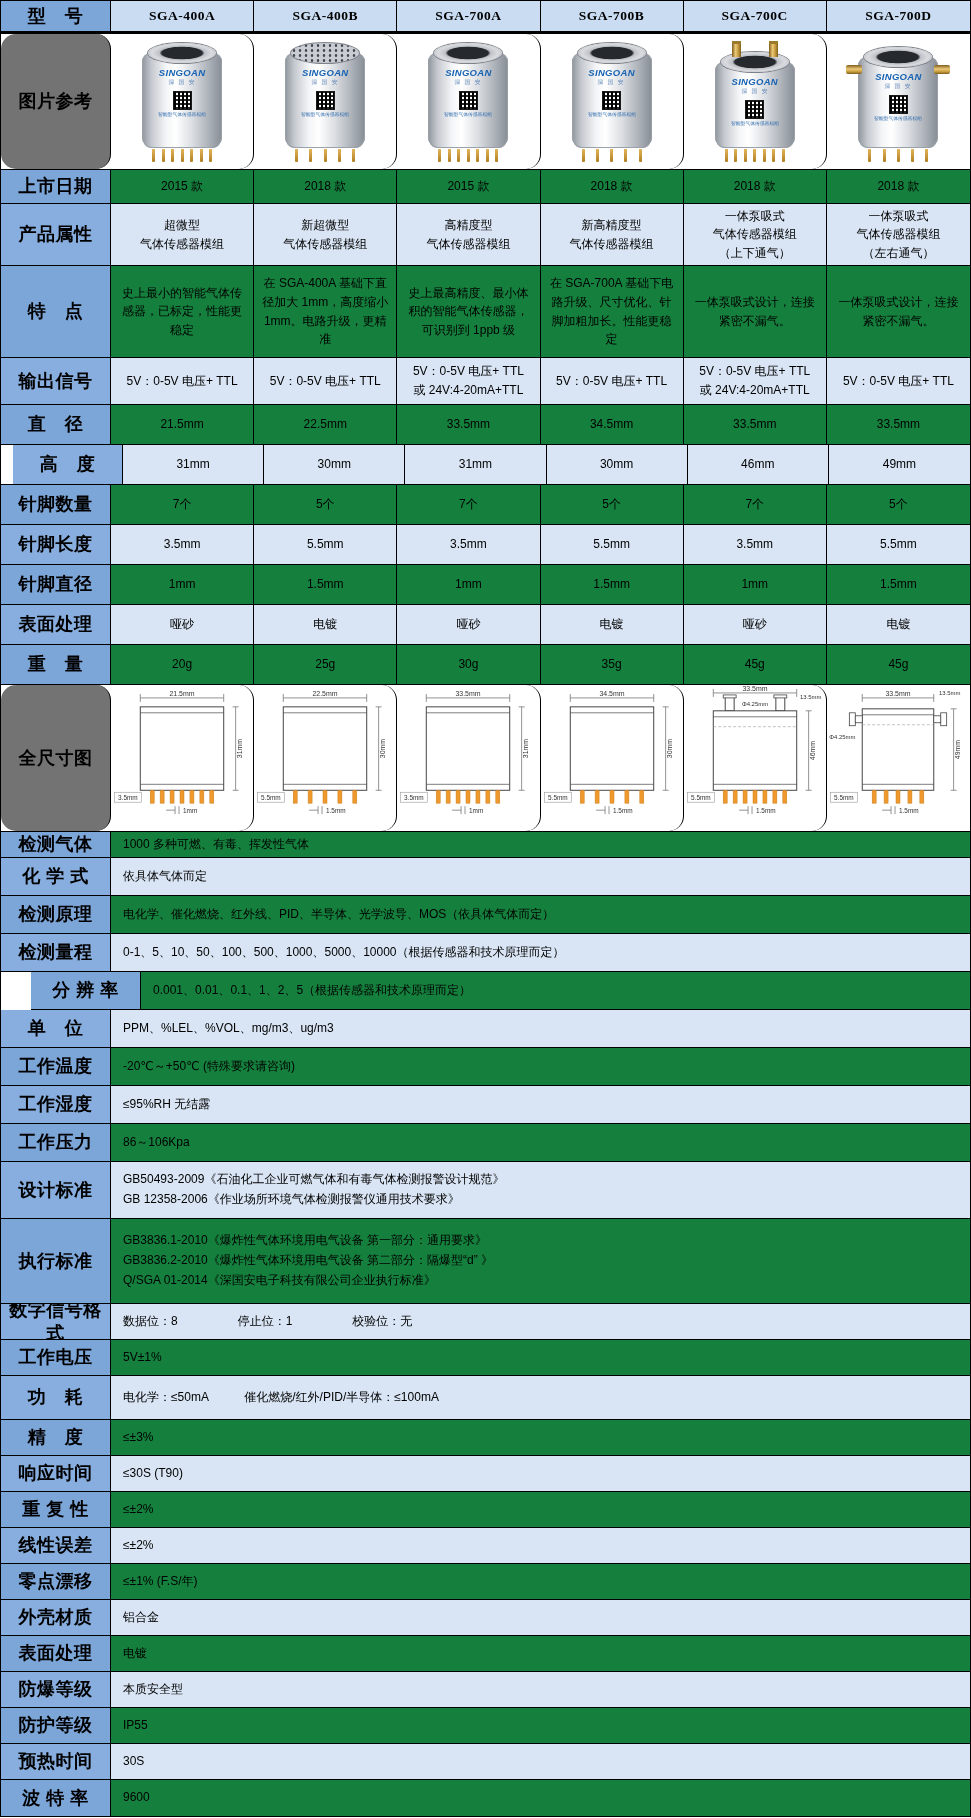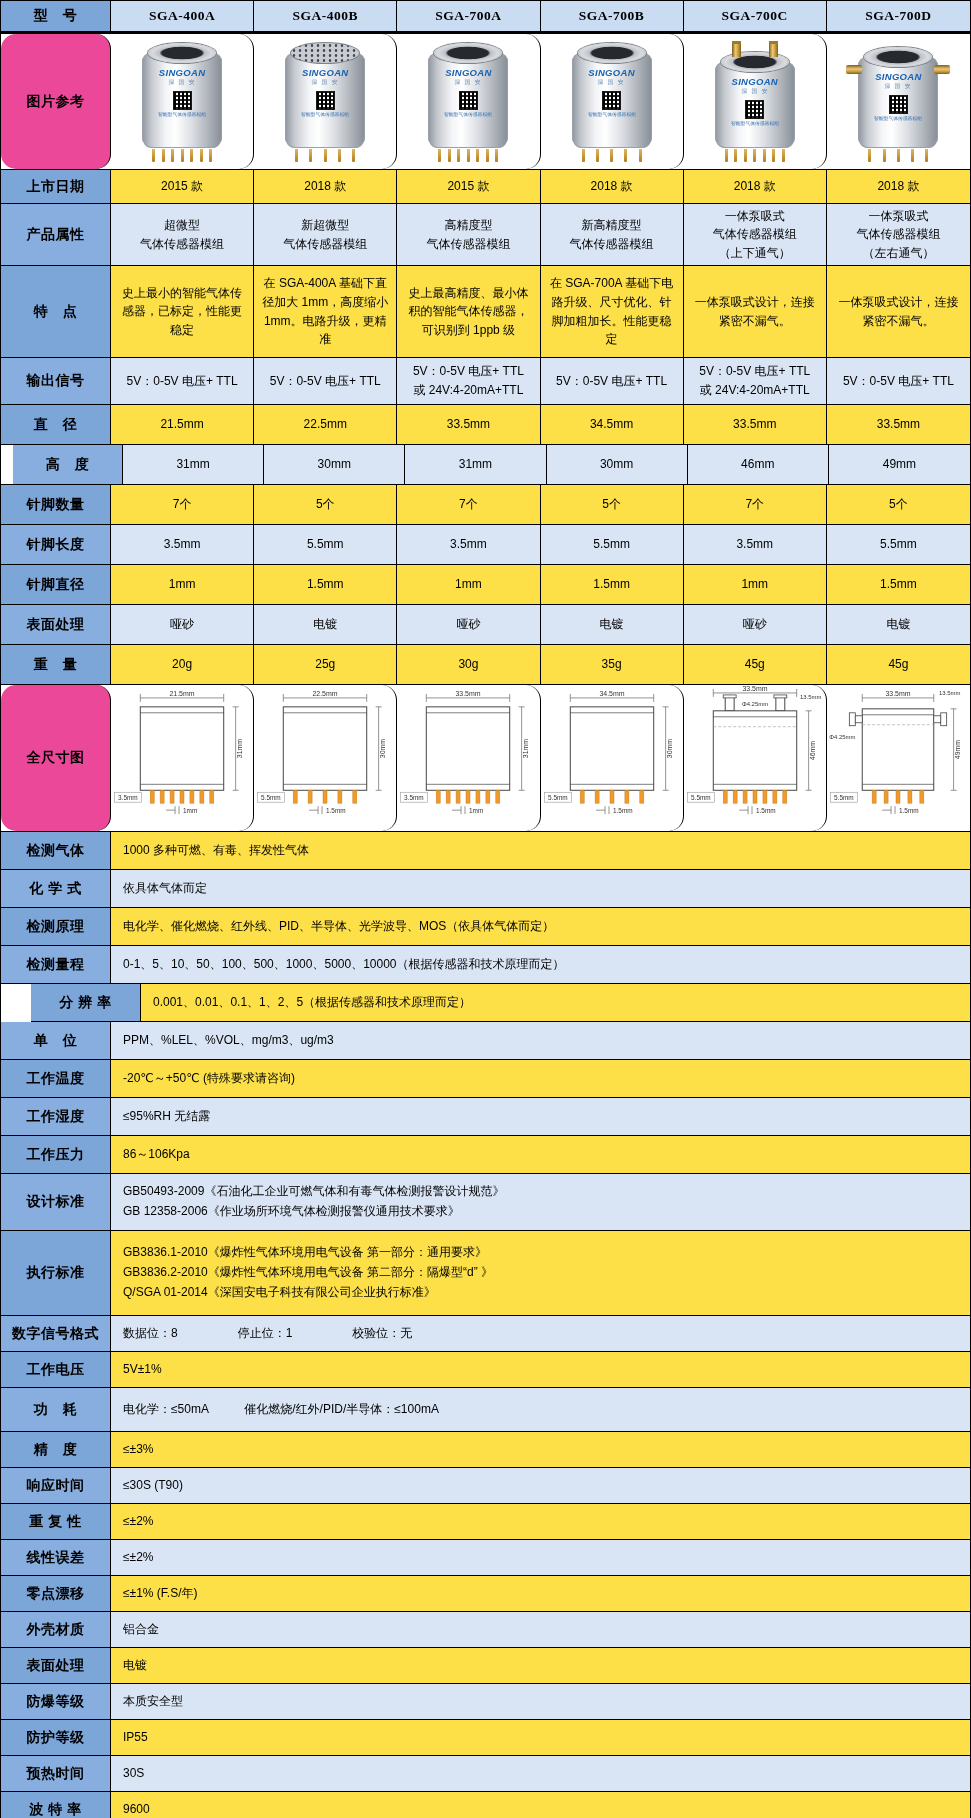--- a/index.html
+++ b/index.html
@@ -3,29 +3,29 @@
 <meta charset="utf-8">
 <style>
   *{box-sizing:border-box;margin:0;padding:0;}
   body{width:971px;font-family:"Liberation Sans","DejaVu Sans",sans-serif;background:#fff;color:#000;}
   #spec-table{width:971px;border:1px solid #000;}
   .row{display:grid;grid-template-columns:110px repeat(6,1fr);border-bottom:1px solid #000;}
   .row:last-child{border-bottom:none;}
   .full-row{grid-template-columns:110px 1fr;}
   .cell{border-right:1px solid #000;display:flex;flex-direction:column;align-items:center;justify-content:center;text-align:center;overflow:hidden;}
   .row>.cell:last-child{border-right:none;}
-  .label-cell{background:#7ca5d8;font-weight:bold;font-size:14px;letter-spacing:.5px;line-height:1.25;}
+  .label-cell{background:#7ca5d8;font-weight:bold;font-size:18px;letter-spacing:.5px;line-height:1.25;}
   .row.light>.label-cell{background:#87aede;}
   .header-row{border-bottom:3px solid #000;}
   .model-cell{background:#c9dcf1;font-family:"Liberation Serif","DejaVu Serif",serif;font-weight:bold;font-size:13.5px;letter-spacing:.5px;}
-  .dark>.val-cell,.dark>.full-val{background:#fde047;}
+  .dark>.val-cell,.dark>.full-val{background:#15803d;}
   .light>.val-cell,.light>.full-val{background:#d9e5f4;}
   .val-cell{font-size:12px;line-height:1.55;padding:3px 6px;}
   .photo-row>.cell,.diagram-row>.cell{background:#fff;border-radius:15px;}
-  .photo-row>.label-cell,.diagram-row>.label-cell{background:#ec4899;}
+  .photo-row>.label-cell,.diagram-row>.label-cell{background:#737373;}
   .full-val{align-items:flex-start;text-align:left;padding:3px 10px 3px 12px;font-size:12px;line-height:1.65;justify-content:center;}
   
   .sensor{position:relative;width:94px;height:122px;}
   .sensor-top{position:absolute;top:2px;left:13px;right:13px;height:20px;border-radius:50%;z-index:2;
     background:radial-gradient(ellipse at 50% 50%,#26292e 0%,#26292e 42%,#bdc1c7 47%,#d9dbdf 62%,#94989f 100%);
     box-shadow:0 0 0 1px #7e838a;}
   .sensor-top.mesh{background-color:#c9cdd3;background-image:radial-gradient(circle,#41454c 1px,transparent 1.6px);background-size:6px 5px;}
   .sensor-body{position:absolute;top:12px;left:7px;right:7px;bottom:15px;z-index:1;
     border-radius:8px 8px 10px 10px/9px 9px 11px 11px;
     background:linear-gradient(90deg,#8f959d 0%,#c6cad0 12%,#f4f5f7 30%,#ffffff 42%,#dcdfe3 62%,#b0b5bc 82%,#878d95 100%);
@@ -489,21 +489,21 @@
           <rect x="92" y="106" width="4" height="13" fill="#f09a2e" stroke="#c87c17" stroke-width="0.5"></rect>
           <rect x="2" y="108" width="27" height="10" fill="#fff" stroke="#999" stroke-width="0.6"></rect>
           <text x="15.5" y="116" text-anchor="middle" font-size="6.5" fill="#333">5.5mm</text>
           <line x1="54" y1="126" x2="63" y2="126" stroke="#777" stroke-width="0.8" stroke-dasharray="none"></line>
           <line x1="63" y1="122" x2="63" y2="130" stroke="#777" stroke-width="0.8" stroke-dasharray="none"></line>
           <line x1="67" y1="122" x2="67" y2="130" stroke="#777" stroke-width="0.8" stroke-dasharray="none"></line>
           <text x="71" y="128.5" text-anchor="start" font-size="6.5" fill="#333">1.5mm</text>
         </svg>
       </div>
     </div>
-    <div class="row full-row dark" style="height: 38px;">
+    <div class="row full-row dark" style="height: 26px;">
       <div class="cell label-cell">检测气体</div>
       <div class="cell full-val">
         <div class="fline">1000 多种可燃、有毒、挥发性气体</div>
       </div>
     </div>
     <div class="row full-row light" style="height: 38px;">
       <div class="cell label-cell">化 学 式</div>
       <div class="cell full-val">
         <div class="fline">依具体气体而定</div>
       </div>

